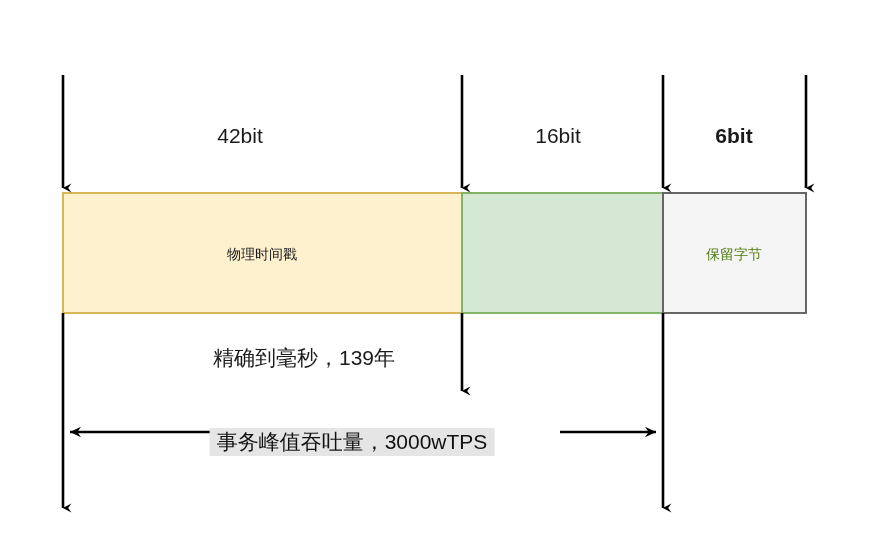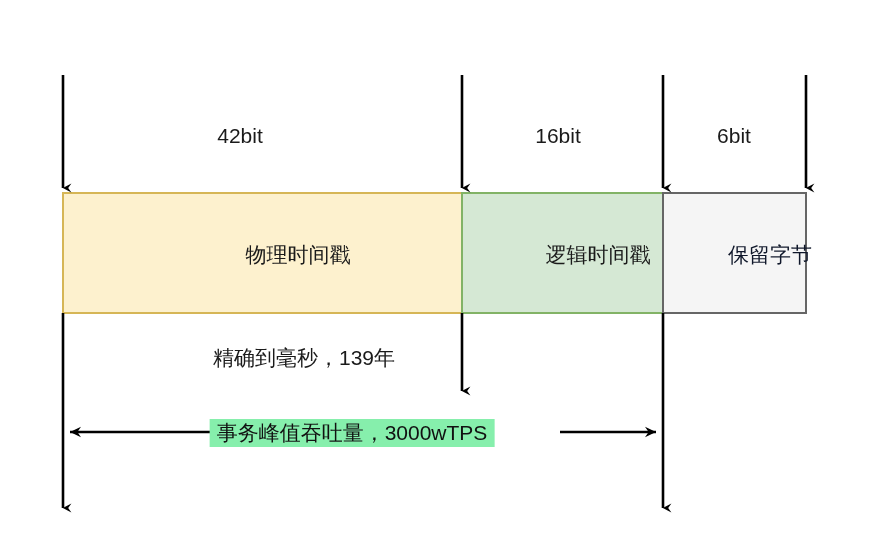--- a/index.html
+++ b/index.html
@@ -30,43 +30,43 @@
     position: absolute;
     font-size: 21px;
     color: #1a1a1a;
     text-align: center;
     white-space: nowrap;
     transform: translateX(-50%);
     letter-spacing: 0px;
   }
   .seg-label {
     position: absolute;
-    font-size: 21px;
+    font-size: 14px;
     color: #1a1a1a;
     text-align: center;
     white-space: nowrap;
     transform: translate(-50%, -50%);
-    margin-left: 36px;
   }
-  .seg-label.muted { color: #0f172a; }
+  .seg-label.muted { color: #4d7c0f; }
   .note-label {
     position: absolute;
     font-size: 21px;
     color: #1a1a1a;
     white-space: nowrap;
     transform: translateX(-50%);
   }
   .span-label {
     position: absolute;
     font-size: 21px;
     color: #111111;
     white-space: nowrap;
     transform: translate(-50%, -50%);
-    background: #86efac;
+    background: #e5e5e5;
     padding: 0 7px;
+    margin-top: 9px;
   }
 </style>
 </head>
 <body>
 
 <div id="diagram-root">
 
   <svg class="layer" viewBox="0 0 896 548">
     <defs>
       <marker id="arrow-down" markerWidth="11" markerHeight="11" refX="5.5" refY="9.4" orient="auto" markerUnits="userSpaceOnUse">
@@ -97,23 +97,22 @@
     </g>
 
     <g stroke="#000000" stroke-width="2.4">
       <line x1="345" y1="432" x2="70" y2="432" marker-end="url(#arrow-end)"></line>
       <line x1="560" y1="432" x2="656" y2="432" marker-end="url(#arrow-end)"></line>
     </g>
   </svg>
 
   <div class="bit-label" style="left:240px; top:124px;">42bit</div>
   <div class="bit-label" style="left:558px; top:124px;text-align:center;">16bit</div>
-  <div class="bit-label" style="left:734px; top:124px;">6bit</div>
+  <div class="bit-label" style="left:734px; top:124px;font-weight:bold;">6bit</div>
 
   <div class="seg-label" style="left:262px; top:255px;">物理时间戳</div>
-  <div class="seg-label" style="left:562px; top:255px;">逻辑时间戳</div>
   <div class="seg-label muted" style="left:734px; top:255px;">保留字节</div>
 
   <div class="note-label" style="left:276px; top:344px;margin-left:28px;">精确到毫秒，139年</div>
 
   <div class="span-label" style="left:352px; top:433px;">事务峰值吞吐量，3000wTPS</div>
 
 </div>
 
 </body></html>

